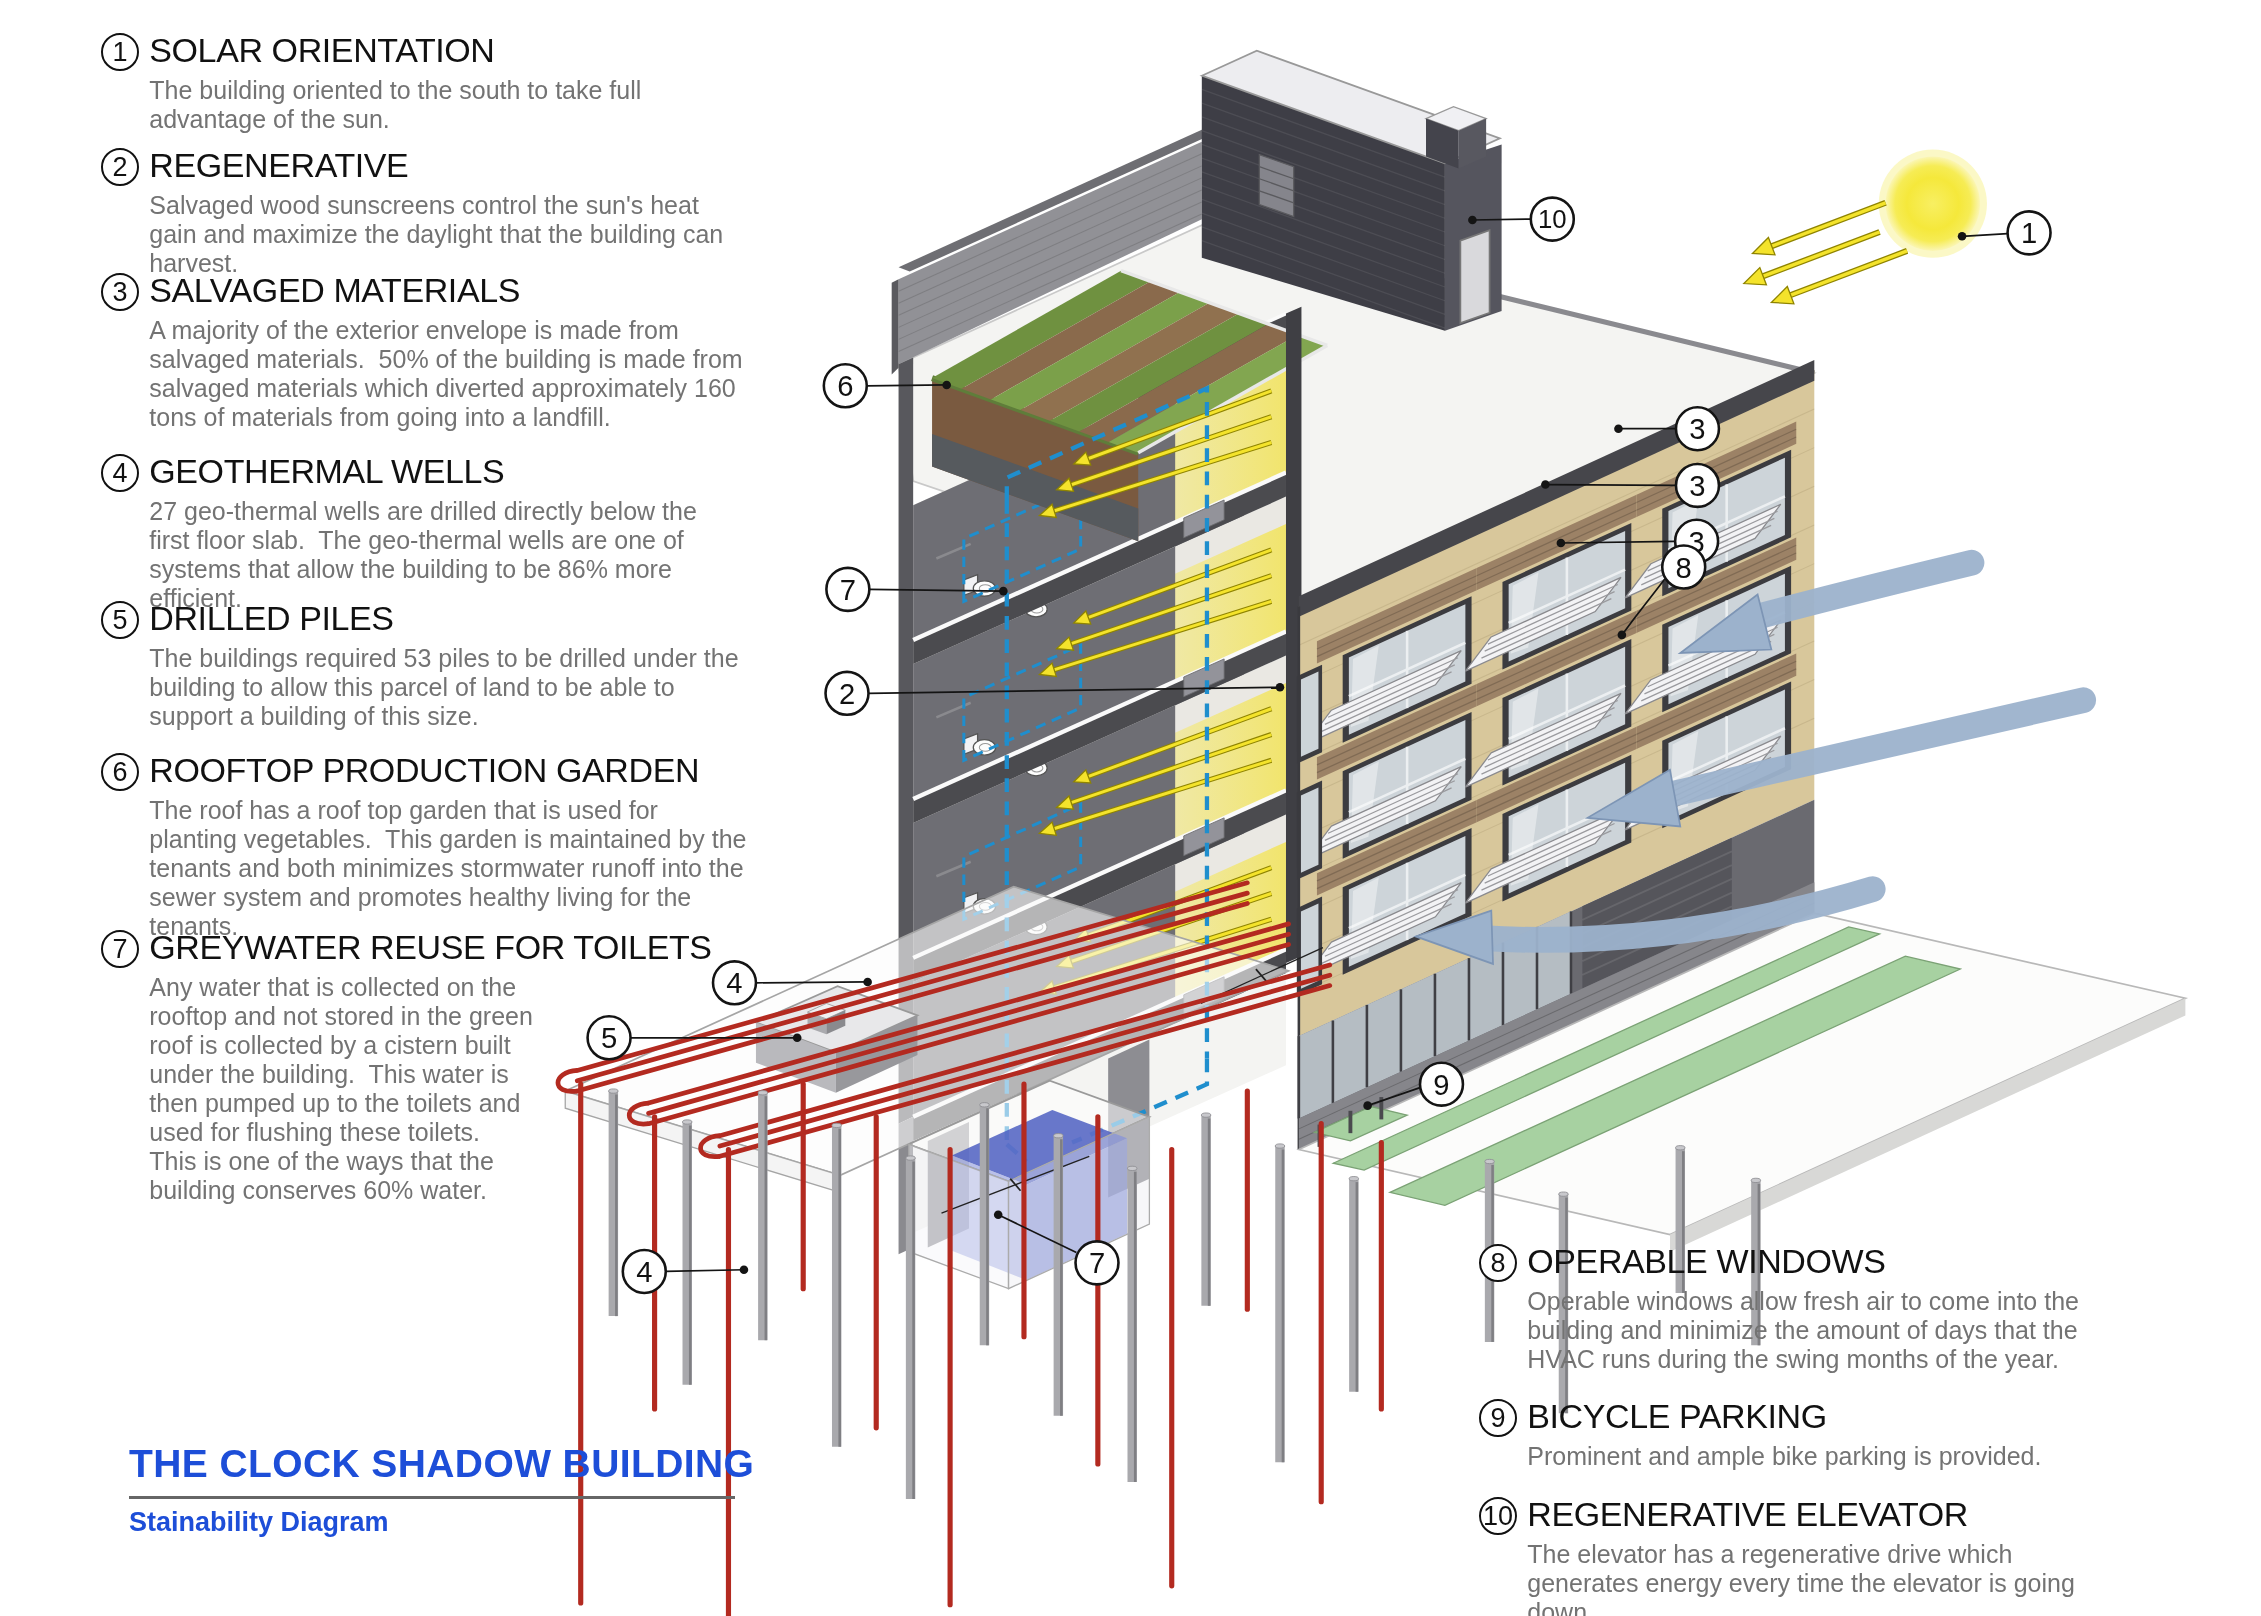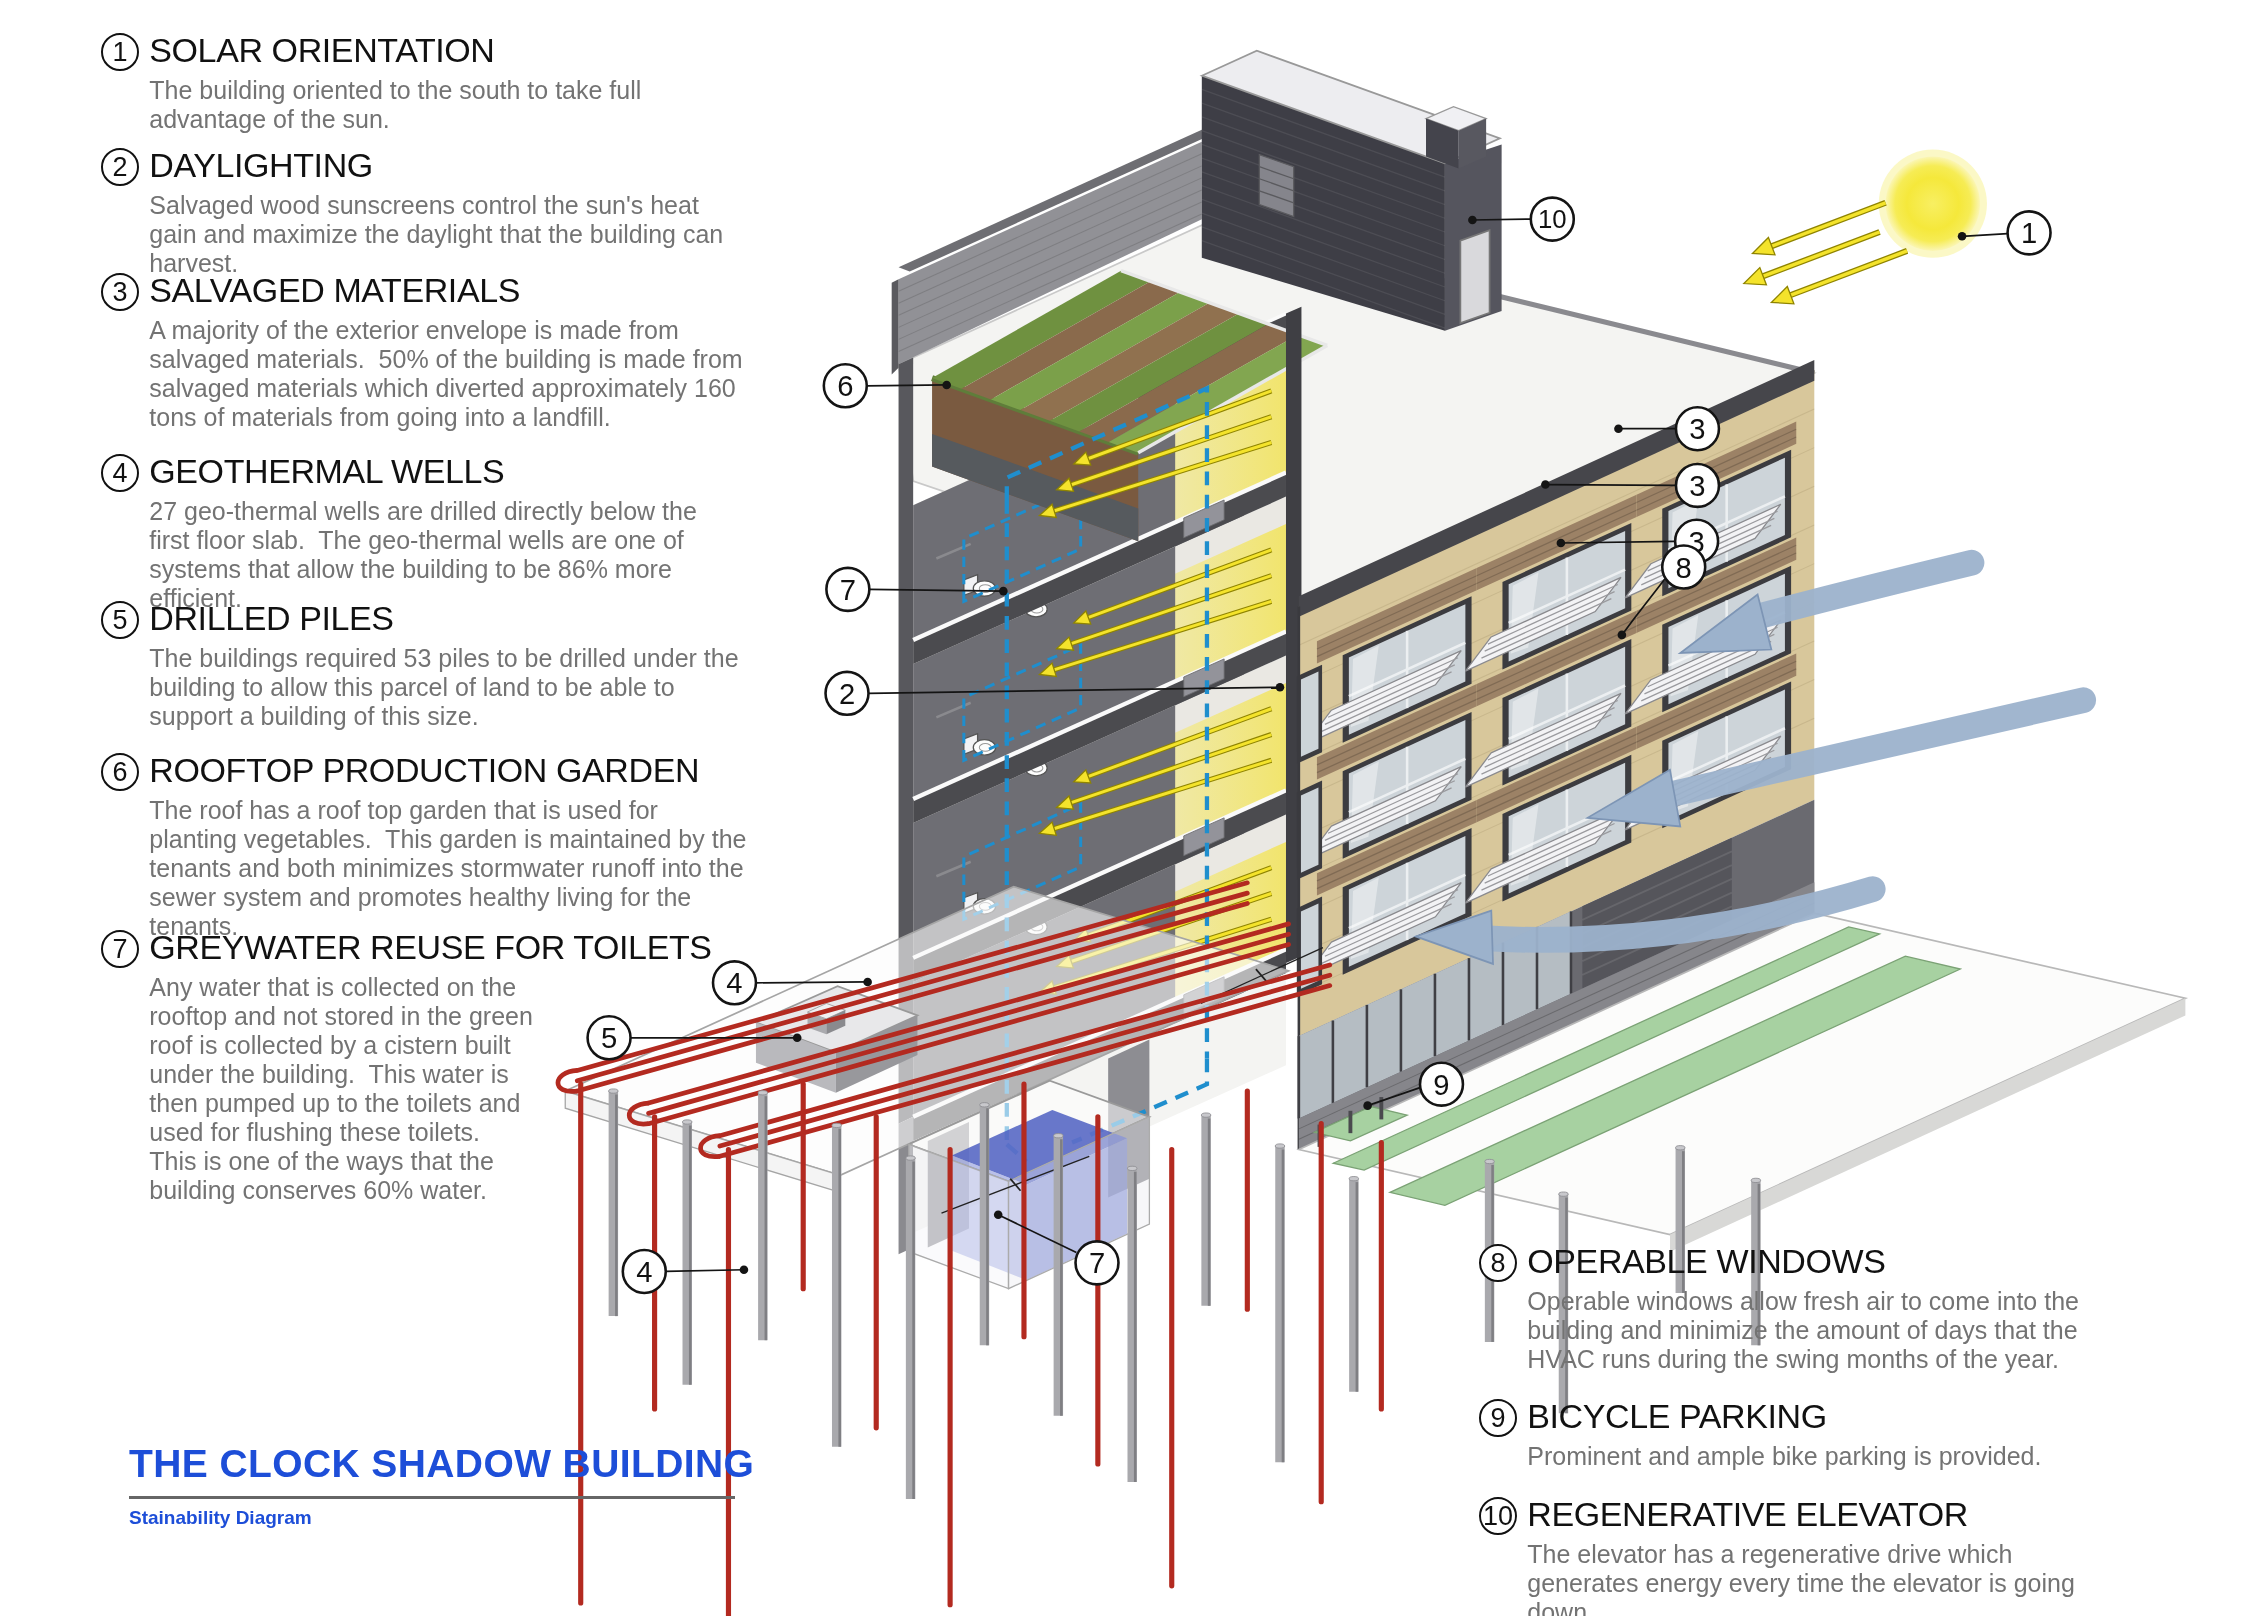--- a/index.html
+++ b/index.html
@@ -7,21 +7,21 @@
   svg#diagram{position:absolute;left:0;top:0;}
   .legend-item{position:absolute;display:flex;align-items:flex-start;gap:10.3px;color:#111;}
   .num-circle{flex:0 0 auto;width:34px;height:34px;border:2.6px solid #111;border-radius:50%;
     display:flex;align-items:center;justify-content:center;font-size:27px;line-height:1;margin-top:0px;background:#fff;}
   .item-col{display:flex;flex-direction:column;}
   .item-title{font-size:34px;line-height:1.05;letter-spacing:-0.4px;white-space:nowrap;}
   .item-body{font-size:25px;line-height:29px;margin-top:6.9px;white-space:pre-wrap;color:#737373;}
   .title-block{position:absolute;left:129px;top:1442px;color:#1d4ed8;}
   .title-main{font-size:39px;font-weight:bold;letter-spacing:0.4px;white-space:nowrap;}
   .title-rule{width:606px;height:2.6px;background:#666;margin-top:10.3px;}
-  .title-sub{font-size:19px;font-weight:bold;margin-top:8.6px;}
+  .title-sub{font-size:27px;font-weight:bold;margin-top:8.6px;}
 </style>
 </head>
 <body>
 
 <div class="canvas">
 
   <svg id="diagram" width="2261" height="1616" viewBox="0 0 2632 1881">
     <defs>
       <linearGradient id="glowGrad" x1="0" y1="0" x2="1" y2="0">
         <stop offset="0" stop-color="#f4e978" stop-opacity="0.05"></stop>
@@ -610,21 +610,21 @@
       <div class="legend-item" style="top: 33px; left: 101px;">
         <div class="num-circle">1</div>
         <div class="item-col">
           <div class="item-title">SOLAR ORIENTATION</div>
           <div class="item-body" style="width:593px">The building oriented to the south to take full advantage of the sun.</div>
         </div>
       </div>
       <div class="legend-item" style="top: 148px; left: 101px;">
         <div class="num-circle">2</div>
         <div class="item-col">
-          <div class="item-title">DAYLIGHTING</div>
+          <div class="item-title">REGENERATIVE</div>
           <div class="item-body" style="width:601px">Salvaged wood sunscreens control the sun's heat gain and maximize the daylight that the building can harvest.</div>
         </div>
       </div>
       <div class="legend-item" style="top: 273px; left: 101px;">
         <div class="num-circle">3</div>
         <div class="item-col">
           <div class="item-title">SALVAGED MATERIALS</div>
           <div class="item-body" style="width:624px">A majority of the exterior envelope is made from salvaged materials.  50% of the building is made from salvaged materials which diverted approximately 160 tons of materials from going into a landfill.</div>
         </div>
       </div>

